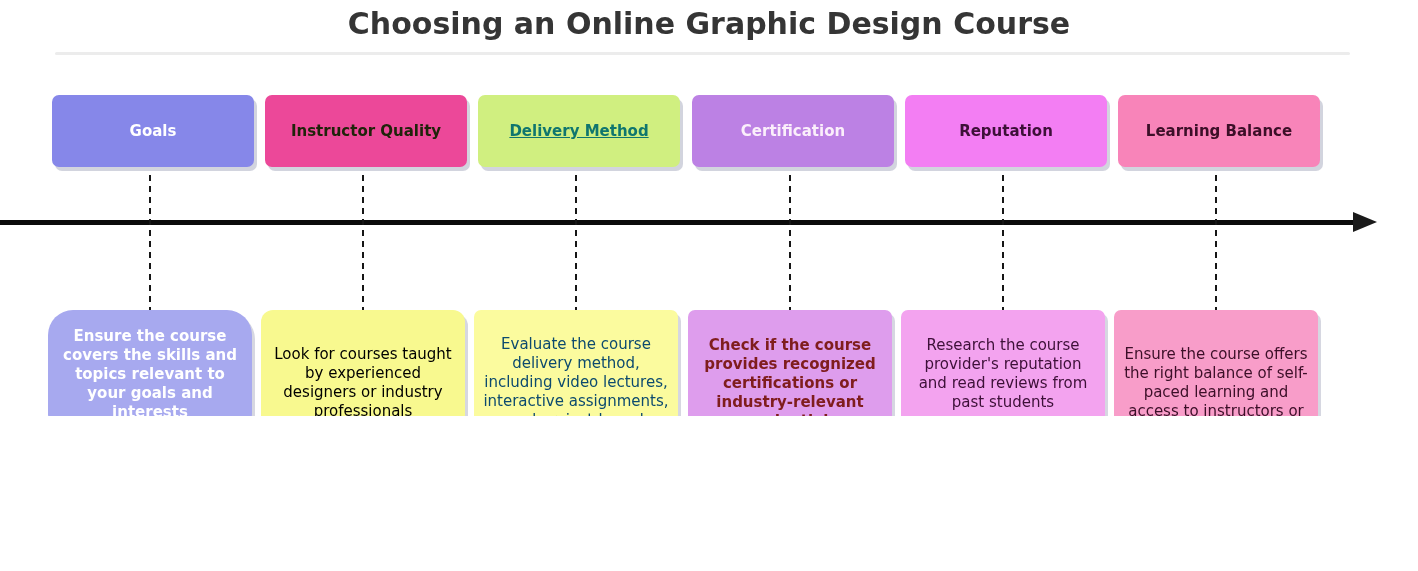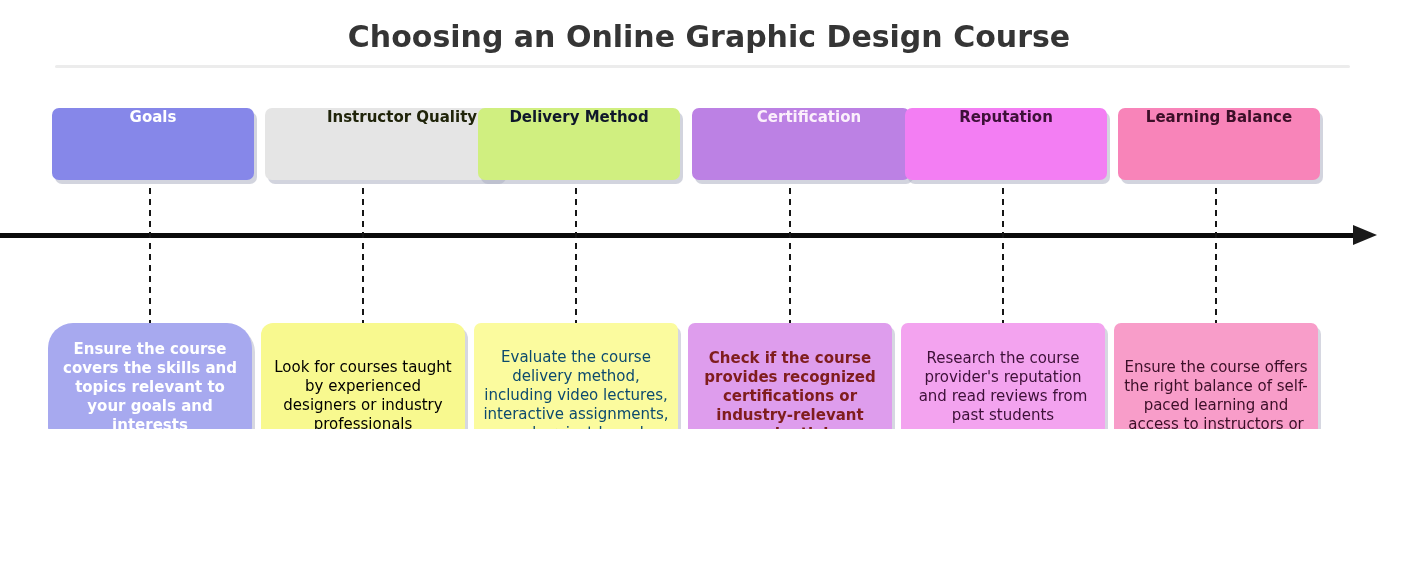--- a/index.html
+++ b/index.html
@@ -2,21 +2,20 @@
 <html><head>
 <meta charset="utf-8">
 <style>
   html,body{margin:0;padding:0;background:#ffffff;}
   .canvas{
     position:relative;
     width:1418px;height:416px;
     background:#ffffff;
     overflow:hidden;
     font-family:"DejaVu Sans","Liberation Sans",sans-serif;
-    margin-top:13px;
   }
   .page-title{
     position:absolute;top:6px;left:0;width:100%;
     margin:0;text-align:center;
     font-size:30px;font-weight:bold;color:#353535;
     letter-spacing:0px;
   }
   .top-divider{
     position:absolute;top:52px;left:55px;width:1295px;height:3px;
     background:#ececec;border-radius:2px;
@@ -57,21 +56,21 @@
     width:0;height:0;
     border-top:13px solid #1a1a1a;
     border-left:6px solid transparent;
     border-right:6px solid transparent;
     z-index:0;
   }
   .header-box{
     position:absolute;top:95px;left:5px;width:202px;height:72px;
     border-radius:7px;
     box-shadow:3px 4px 0 rgba(173,176,195,0.55);
-    display:flex;align-items:flex-start;justify-content:center;
+    display:flex;align-items:center;justify-content:center;
     text-align:center;
     font-size:15px;font-weight:bold;
     z-index:2;
   }
   .desc-box{
     position:absolute;top:310px;left:1px;width:204px;height:var(--dh);
     border-radius:7px;
     box-shadow:3px 4px 0 rgba(173,176,195,0.5);
     display:flex;align-items:center;justify-content:center;
     text-align:center;
@@ -98,43 +97,43 @@
       <span>Goals</span>
     </div>
     <div class="desc-box" style="background-color: rgb(167, 169, 239); color: rgb(255, 255, 255); font-weight: bold; border-radius: 25px;">
       <span>Ensure the course covers the skills and topics relevant to your goals and interests</span>
     </div>
   </div>
 
   <div class="col c1">
     <div class="connector"></div>
     <div class="connector-arrow"></div>
-    <div class="header-box" style="background-color: #e5e5e5; color: rgb(32, 36, 10); padding-left: 36px;">
+    <div class="header-box" style="background-color: #ec4899; color: rgb(32, 36, 10);">
       <span>Instructor Quality</span>
     </div>
     <div class="desc-box" style="background-color: rgb(248, 249, 143); color: #000000; font-weight: normal; border-radius: 12px;">
       <span>Look for courses taught by experienced designers or industry professionals</span>
     </div>
   </div>
 
   <div class="col c2">
     <div class="connector"></div>
     <div class="connector-arrow"></div>
-    <div class="header-box" style="background-color: rgb(208, 239, 128); color: #0f172a;">
+    <div class="header-box" style="background-color: rgb(208, 239, 128); color: #0f766e; text-decoration: underline;">
       <span>Delivery Method</span>
     </div>
     <div class="desc-box" style="background-color: rgb(251, 251, 158); color: #0c4a6e; font-weight: normal;">
       <span>Evaluate the course delivery method, including video lectures, interactive assignments, and project-based learning</span>
     </div>
   </div>
 
   <div class="col c3">
     <div class="connector"></div>
     <div class="connector-arrow"></div>
-    <div class="header-box" style="background-color: rgb(188, 129, 228); color: rgb(251, 239, 251); padding-left: 16px;">
+    <div class="header-box" style="background-color: rgb(188, 129, 228); color: rgb(251, 239, 251);">
       <span>Certification</span>
     </div>
     <div class="desc-box" style="background-color: rgb(222, 157, 237); color: #7f1d1d; font-weight: bold;">
       <span>Check if the course provides recognized certifications or industry-relevant credentials</span>
     </div>
   </div>
 
   <div class="col c5">
     <div class="connector"></div>
     <div class="connector-arrow"></div>

